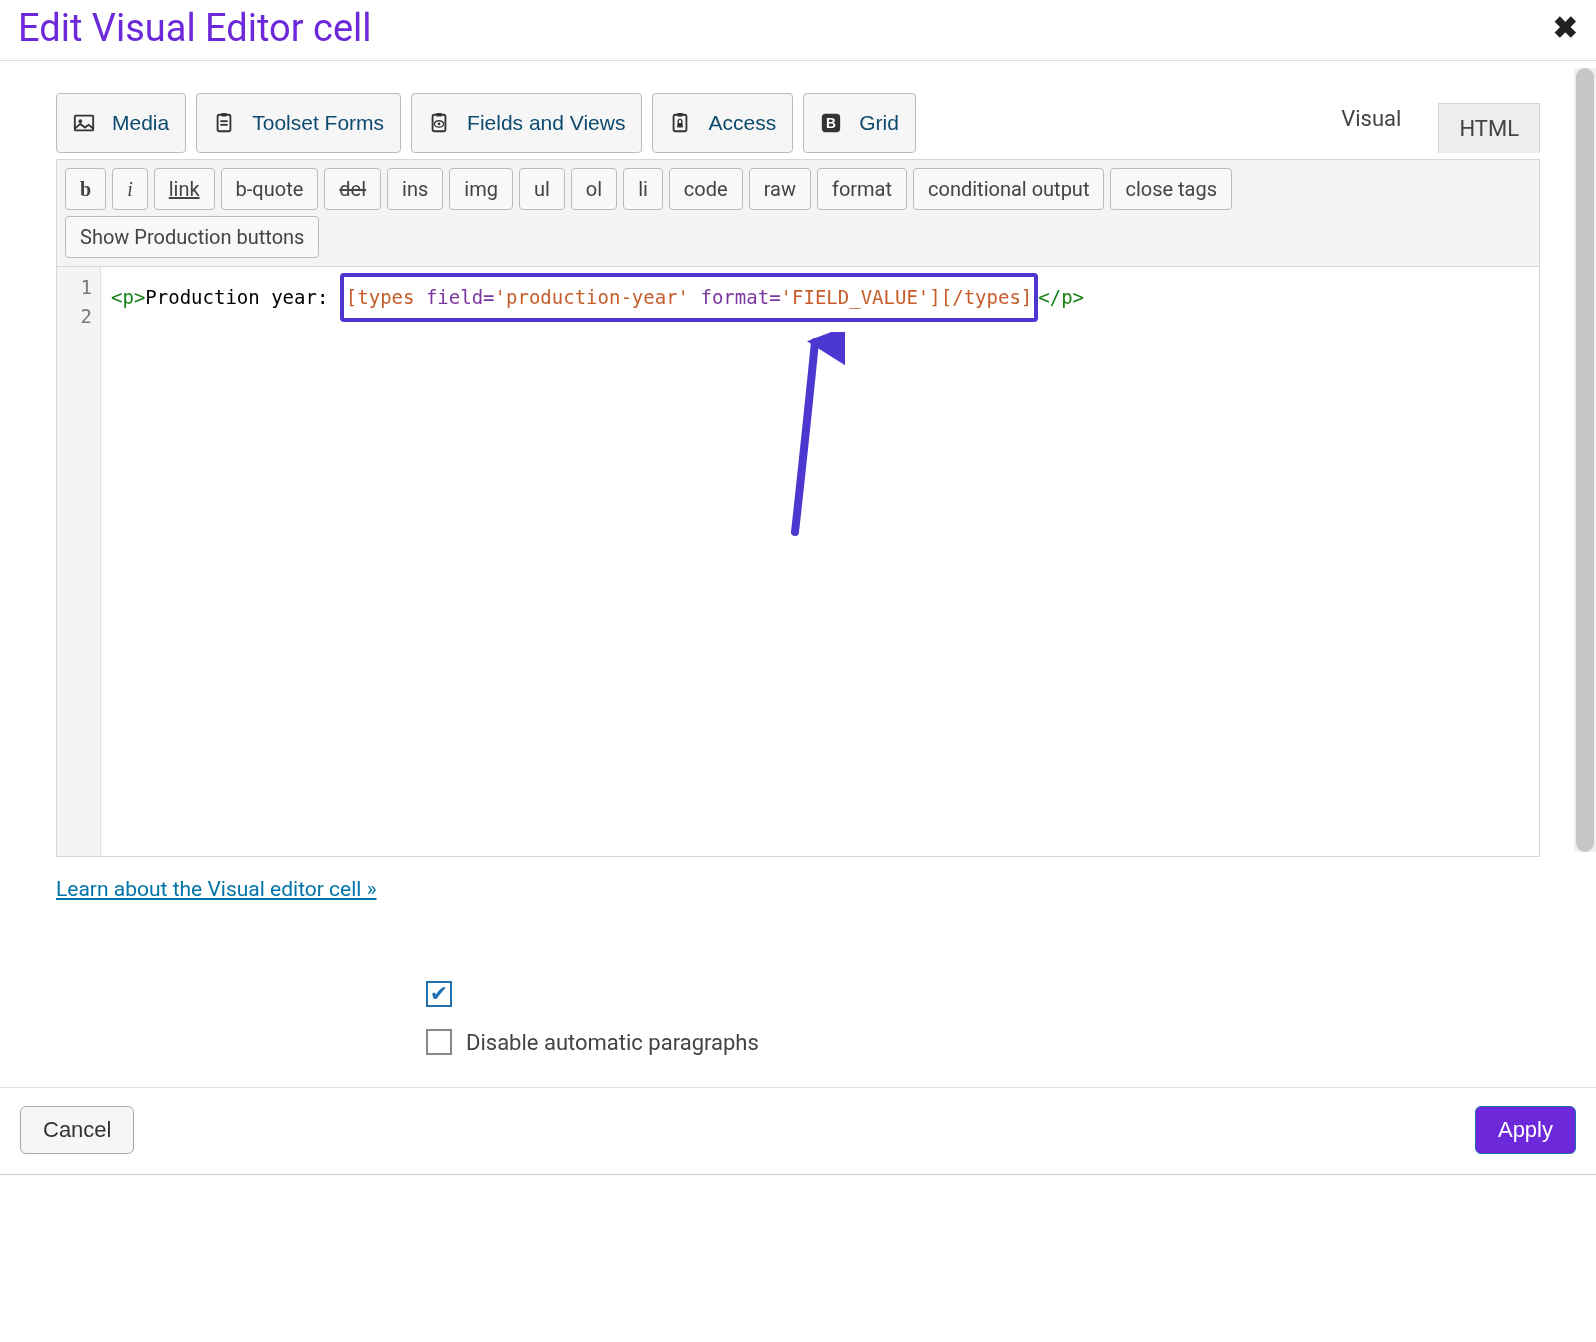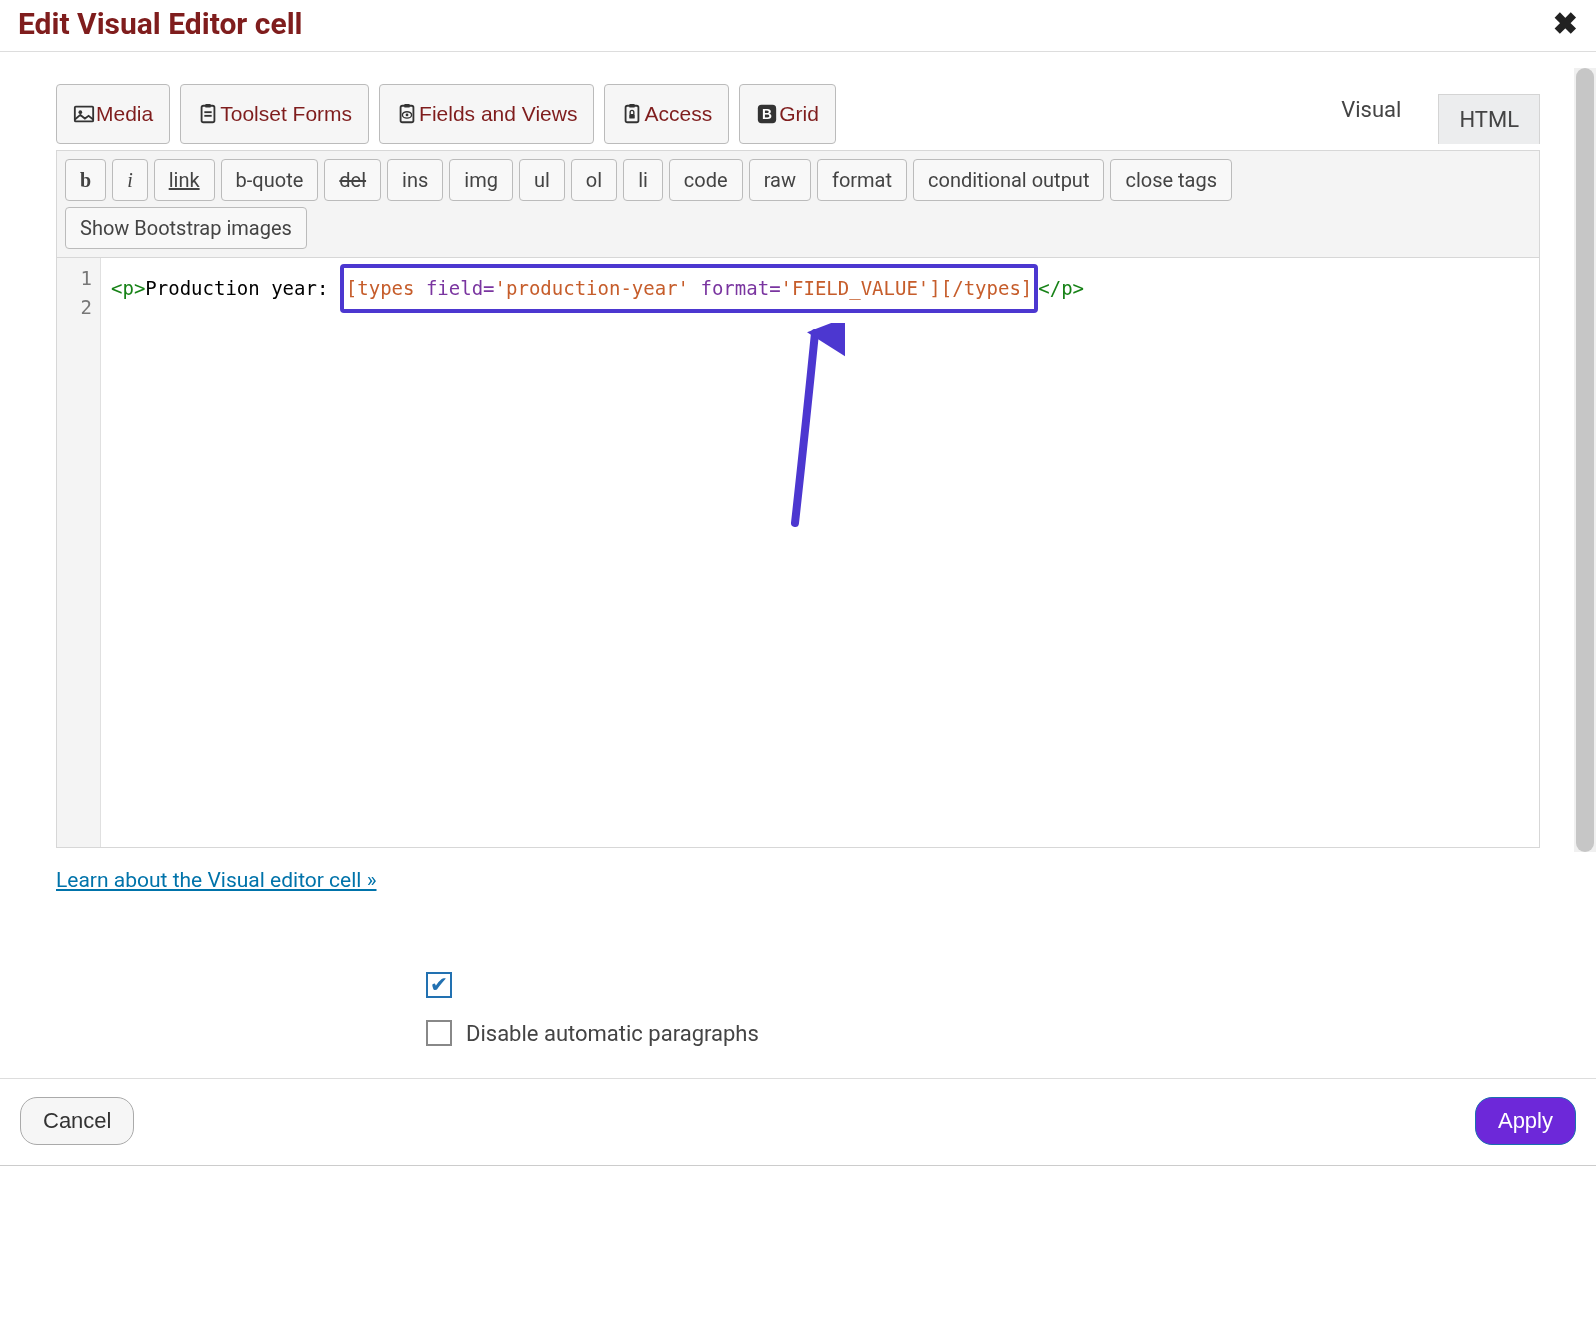--- a/index.html
+++ b/index.html
@@ -18,23 +18,23 @@
     border-right: none;
   }
   .modal-header {
     display: flex;
     justify-content: space-between;
     align-items: center;
     padding: 6px 18px 10px 18px;
     border-bottom: 1px solid #ddd;
   }
   .modal-title {
-    font-size: 30px;
-    font-weight: 700;
-    color: #7f1d1d;
+    font-size: 38px;
+    font-weight: 400;
+    color: #6d28d9;
   }
   .close-btn {
     font-size: 30px;
     font-weight: 900;
     cursor: pointer;
     color: #222;
     line-height: 1;
   }
   .modal-body {
     padding: 32px 56px 10px 56px;
@@ -42,24 +42,24 @@
   }
   .toolbar-top {
     display: flex;
     align-items: stretch;
     gap: 10px;
     margin-bottom: 6px;
   }
   .btn {
     display: inline-flex;
     align-items: center;
-    gap: 1px;
+    gap: 17px;
     border: 1px solid #bbb;
     background: #f6f6f6;
-    color: #7f1d1d;
+    color: #0c4a6e;
     font-size: 21px;
     padding: 8px 16px;
     border-radius: 4px;
     cursor: pointer;
     line-height: 1.2;
   }
   .btn .icon {
     display: inline-flex;
     align-items: center;
     justify-content: center;
@@ -193,21 +193,21 @@
   .modal-footer {
     border-top: 1px solid #ddd;
     padding: 18px 20px 20px 20px;
     display: flex;
     justify-content: space-between;
     align-items: center;
   }
   .foot-btn {
     font-size: 22px;
     padding: 10px 22px;
-    border-radius: 17px;
+    border-radius: 6px;
     border: 1px solid #aaa;
     background: #f6f6f6;
     color: #333;
     cursor: pointer;
   }
   .foot-btn.primary {
     background: #6d28d9;
     border-color: #1a6fb0;
     color: #fff;
     margin-left: 24px;
@@ -314,21 +314,21 @@
         <button class="mini">ul</button>
         <button class="mini">ol</button>
         <button class="mini">li</button>
         <button class="mini">code</button>
         <button class="mini">raw</button>
         <button class="mini">format</button>
         <button class="mini">conditional output</button>
         <button class="mini">close tags</button>
       </div>
       <div class="toolrow2" style="margin-top:6px;">
-        <button class="mini">Show Bootstrap images</button>
+        <button class="mini">Show Production buttons</button>
       </div>
     </div>
 
     <div class="editor-frame">
       <div class="gutter">
         <div>1</div>
         <div>2</div>
       </div>
       <div class="code-area"><span class="tok-tag">&lt;p&gt;</span><span class="tok-text">Production year: </span><span class="highlight-box"><span class="tok-shortcode">[</span><span class="tok-shortcode">types</span><span> </span><span class="tok-attrname">field</span><span class="tok-attrname">=</span><span class="tok-attrval">'production-year'</span><span> </span><span class="tok-attrname">format</span><span class="tok-attrname">=</span><span class="tok-attrval">'FIELD_VALUE'</span><span class="tok-shortcode">]</span><span class="tok-shortcode">[/</span><span class="tok-shortcode">types</span><span class="tok-shortcode">]</span></span><span class="tok-tag">&lt;/p&gt;</span>
         <div class="annotation">

